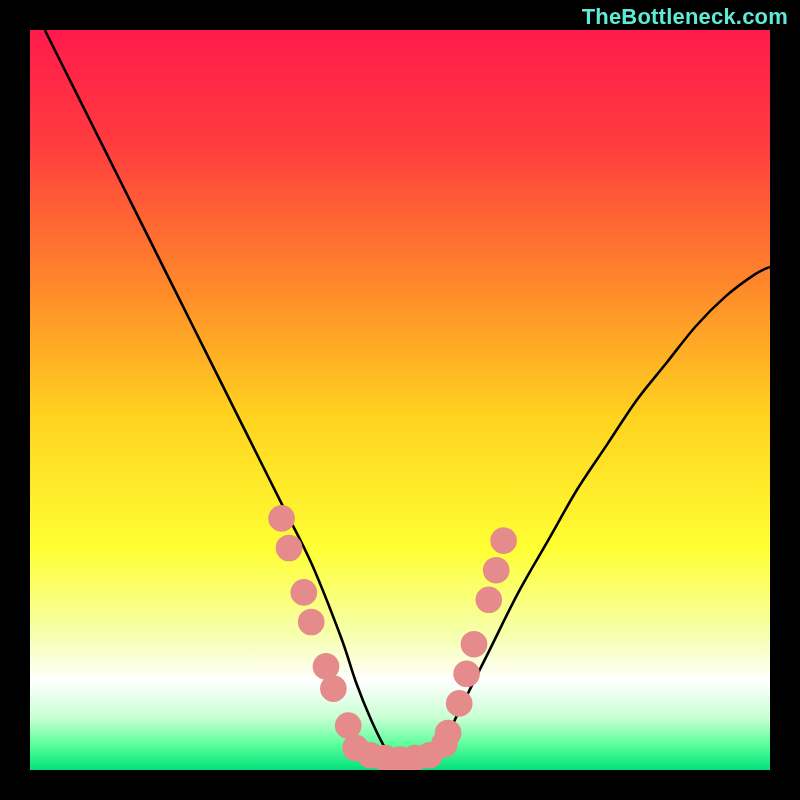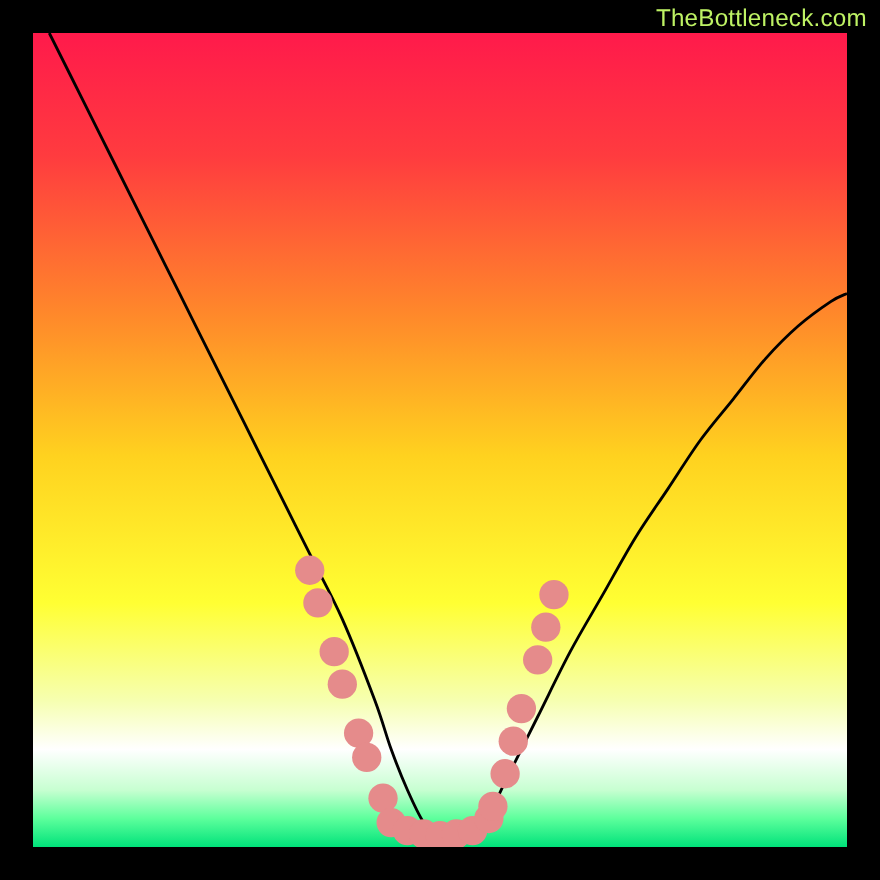--- a/index.html
+++ b/index.html
@@ -31,23 +31,23 @@
   }
   .curve-svg {
     position: absolute;
     left: 0; top: 0;
     width: 100%; height: 100%;
   }
   .watermark {
     position: absolute;
     top: 4px;
     right: 12px;
-    color: #bef264;
+    color: #5eead4;
     font-size: 22px;
-    font-weight: 400;
+    font-weight: 700;
     letter-spacing: 0.2px;
   }
 </style>
 </head>
 <body>
 
 <div class="frame">
   <div class="plot">
     <svg class="gradient" viewBox="0 0 100 100" preserveAspectRatio="none">
       <defs>

